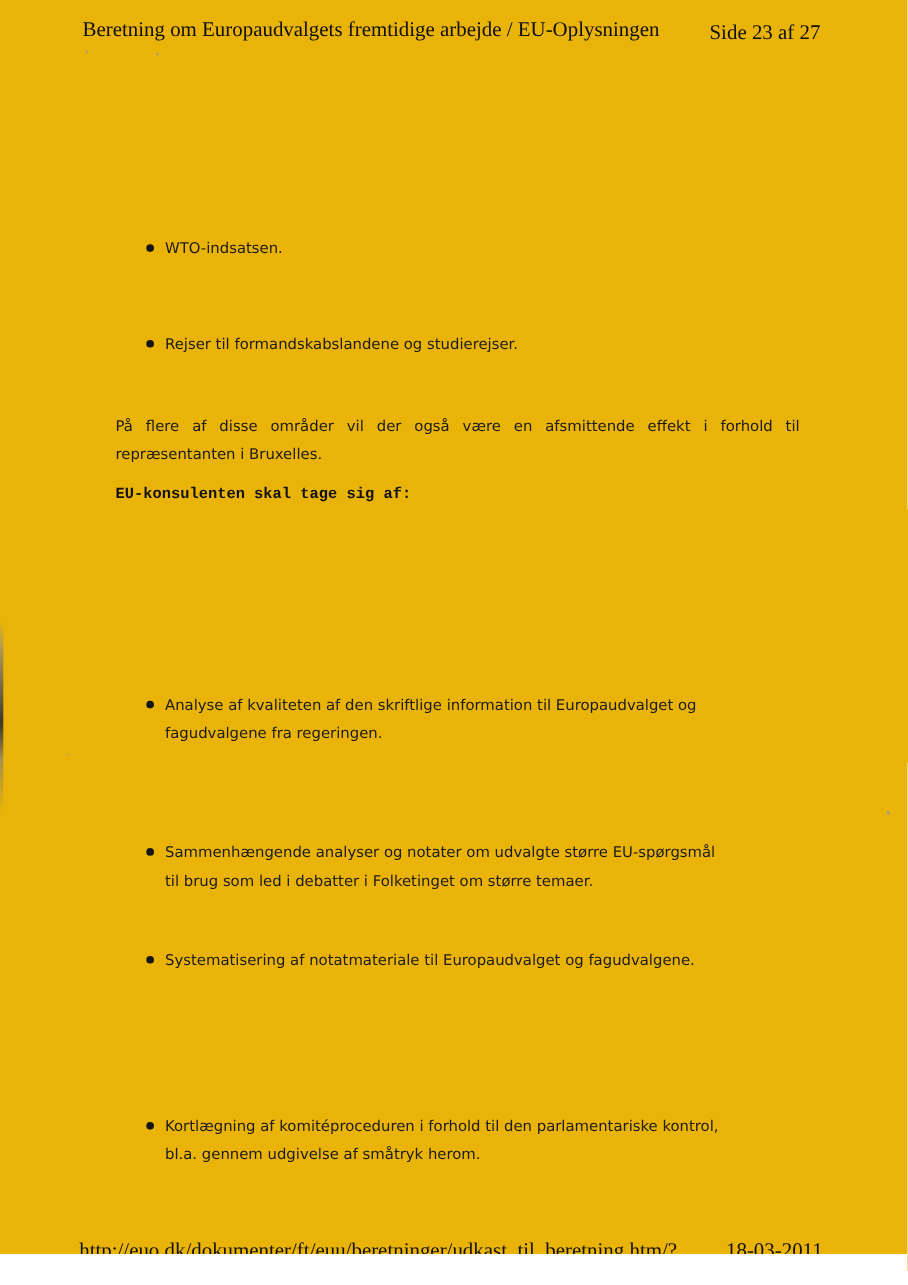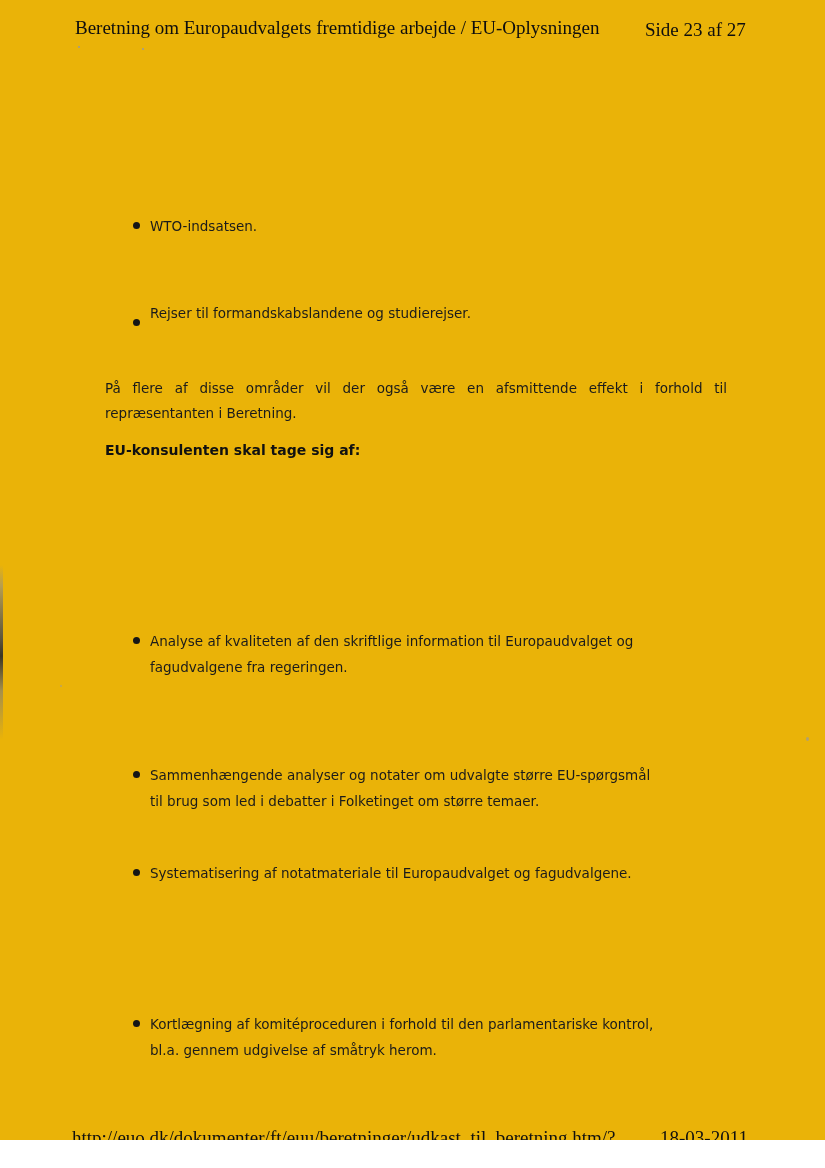--- a/index.html
+++ b/index.html
@@ -69,20 +69,21 @@
     color: #1b1b1b;
   }
   .section-heading {
     position: absolute;
     left: 105px;
     top: 440px;
     font-size: 14px;
     font-weight: bold;
     line-height: 20px;
     color: #111111;
+    font-family: Liberation Mono, monospace;
   }
 
   
   .footer-url {
     position: absolute;
     left: 72px;
     top: 1127px;
     font-size: 19px;
     color: #101010;
     white-space: nowrap;
@@ -122,26 +123,26 @@
 
 <div class="page">
 
   <div class="header-title serif">Beretning om Europaudvalgets fremtidige arbejde / EU-Oplysningen</div>
   <div class="header-page serif">Side 23 af 27</div>
 
   <div class="bullet-item" style="top:186px;margin-top:27px;">
     <span class="bullet-dot"></span>
     <span class="bullet-text">WTO-indsatsen.</span>
   </div>
-  <div class="bullet-item" style="top:300px;align-items:flex-end;">
+  <div class="bullet-item" style="top:300px;">
     <span class="bullet-dot"></span>
     <span class="bullet-text">Rejser til formandskabslandene og studierejser.</span>
   </div>
 
-  <div class="body-paragraph">På flere af disse områder vil der også være en afsmittende effekt i forhold til repræsentanten i Beretning.</div>
+  <div class="body-paragraph">På flere af disse områder vil der også være en afsmittende effekt i forhold til repræsentanten i Bruxelles.</div>
 
   <div class="section-heading">EU-konsulenten skal tage sig af:</div>
 
   <div class="bullet-item" style="top:628px;justify-content:center;">
     <span class="bullet-dot"></span>
     <span class="bullet-text">Analyse af kvaliteten af den skriftlige information til Europaudvalget og
 fagudvalgene fra regeringen.</span>
   </div>
   <div class="bullet-item" style="top:762px;justify-content:flex-end;">
     <span class="bullet-dot"></span>

